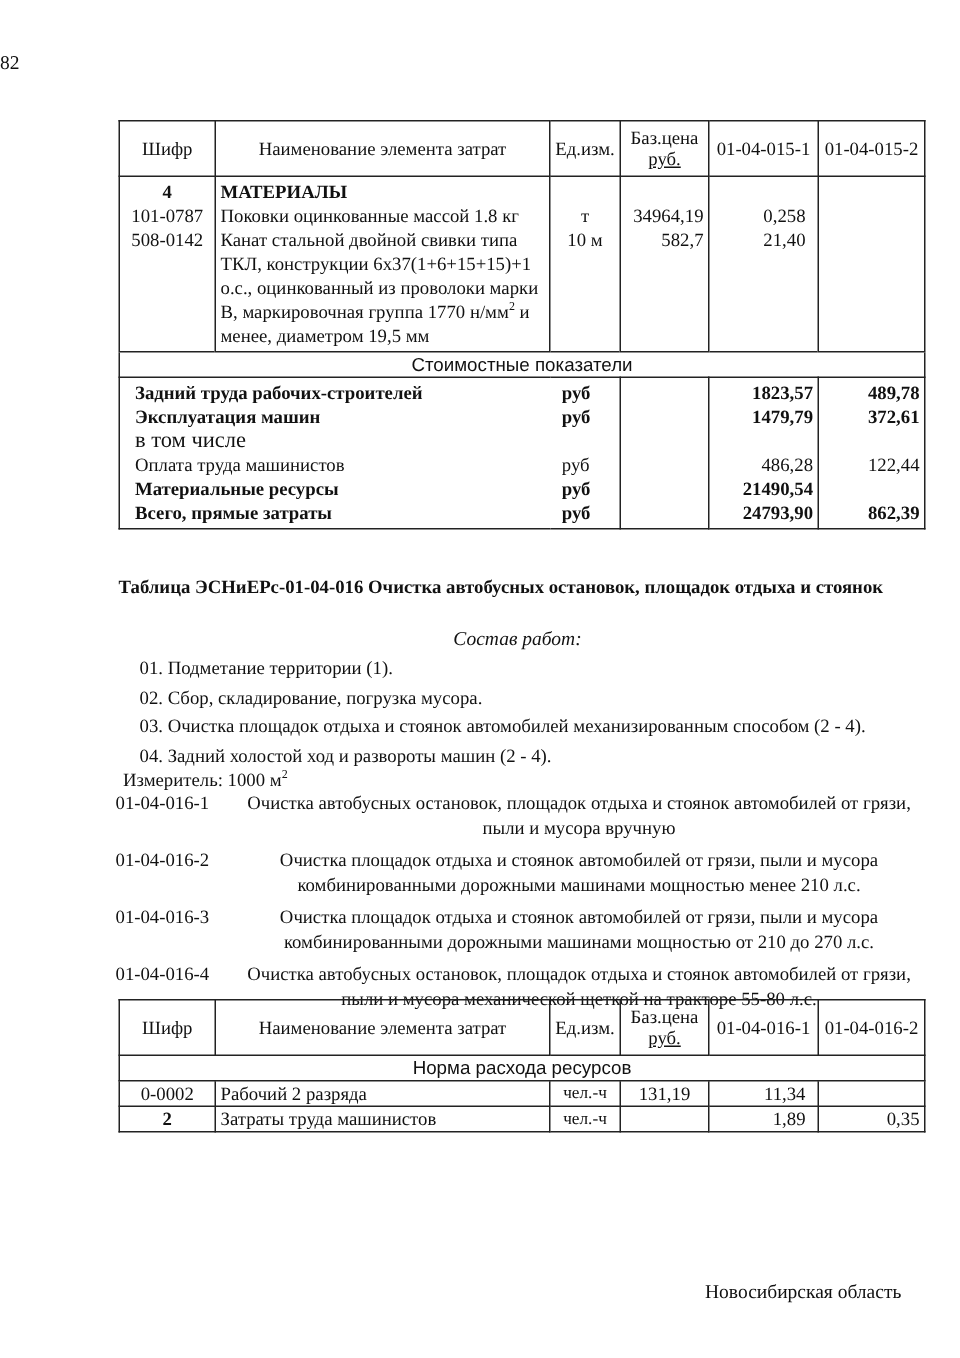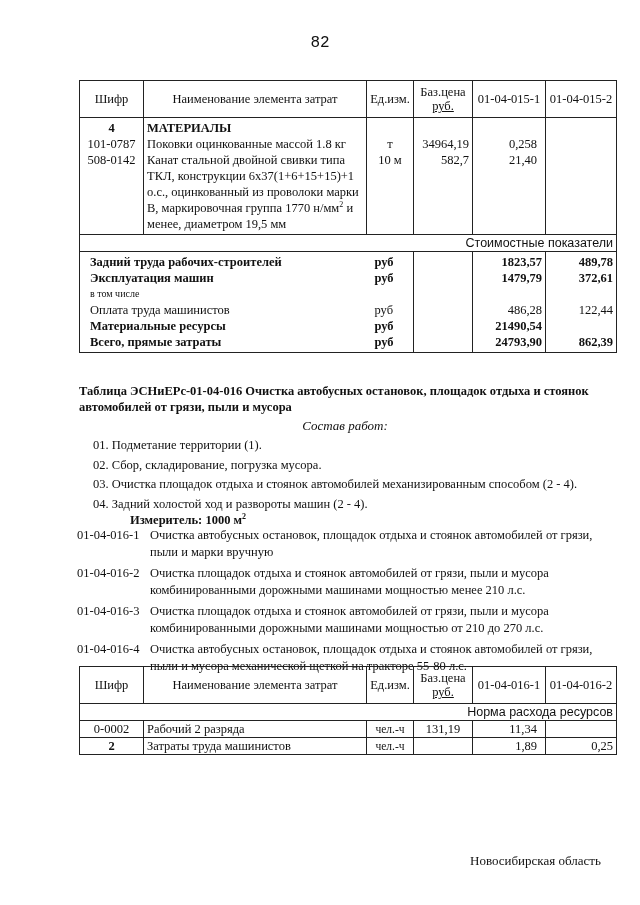--- a/index.html
+++ b/index.html
@@ -1,42 +1,42 @@
 <!DOCTYPE html>
 <html><head>
 <meta charset="utf-8">
 <style>
   html, body { margin: 0; padding: 0; background: #ffffff; }
   body { width: 640px; height: 905px; position: relative; overflow: hidden;
          font-family: "Liberation Serif", "DejaVu Serif", serif; color: #111; font-size: 12.5px; }
   .abs { position: absolute; }
-  .page-number { left: 0; width: 640px; top: 34px; text-align: center; font-size: 16px; font-family: Liberation Mono, monospace; }
+  .page-number { left: 0; width: 640px; top: 34px; font-size: 13px; }
 
   table.grid { position: absolute; border-collapse: collapse; table-layout: fixed; border-radius: 27px; }
   table.grid td { border-left: 1px solid #222; border-right: 1px solid #222; padding: 0 3px; vertical-align: top;
                   line-height: 16px; font-size: 12.5px; }
   table.grid tr.hdr td { border-top: 1px solid #222; border-bottom: 1px solid #222; vertical-align: middle;
                          text-align: center; line-height: 14px; height: 36px; }
   .c { text-align: center; }
   .r { text-align: right; }
   .b { font-weight: bold; }
-  .sub { font-family: "Liberation Sans", "DejaVu Sans", sans-serif; font-size: 9px; text-align: right;
+  .sub { font-family: "Liberation Sans", "DejaVu Sans", sans-serif; font-size: 9px; text-align: center;
          border-top: 1px solid #222; border-bottom: 1px solid #222; line-height: 12px; padding-right: 4px; }
   table.grid tr.last td { border-bottom: 1px solid #222; }
   .und { text-decoration: underline; }
   sup { font-size: 8px; line-height: 0; }
 
   .tbl-title { left: 79px; top: 383px; width: 540px; font-weight: bold; font-size: 12.5px; line-height: 16px; font-family: Liberation Serif, serif; }
   .composition-title { left: 0; width: 690px; text-align: center; top: 418px; font-style: italic; font-size: 13px; }
   .work-list { left: 93px; top: 436px; font-size: 12.5px; line-height: 19.5px; }
-  .meter { left: 82px; top: 513px; font-weight: bold; font-size: 12.5px; margin-left: 48px; }
+  .meter { left: 82px; top: 513px; font-weight: normal; font-size: 12.5px; }
   .codes { left: 77px; top: 527px; width: 545px; font-size: 12.5px; line-height: 17px; }
   .code-row { display: flex; margin-bottom: 4px; }
   .code-row .code { width: 73px; flex: none; }
-  .code-row .desc { flex: 1; }
+  .code-row .desc { flex: 1; text-align: center; }
   .footer { left: 470px; top: 853px; font-size: 13px; }
 
   table.t2 tr.data td { border-top: 1px solid #222; border-bottom: 1px solid #222; }
 </style>
 </head>
 <body>
 
 <div class="abs page-number">82</div>
 
 <table class="grid t1" style="left:79px; top:80px; width:537px;">
@@ -101,21 +101,21 @@
     <td class="r b" style="padding-top:2px">489,78</td>
   </tr>
   <tr>
     <td colspan="2" class="b" style="border-right:none;padding-left:10px">Эксплуатация машин</td>
     <td class="b" style="border-left:none;padding-left:8px">руб</td>
     <td></td>
     <td class="r b">1479,79</td>
     <td class="r b">372,61</td>
   </tr>
   <tr>
-    <td colspan="2" style="border-right:none;padding-left:10px;font-size:10px">в том числе</td>
+    <td colspan="2" style="border-right:none;padding-left:10px;font-size:15px">в том числе</td>
     <td style="border-left:none"></td>
     <td></td>
         <td></td>
         <td></td>
   </tr>
   <tr>
     <td colspan="2" style="border-right:none;padding-left:10px">Оплата труда машинистов</td>
     <td style="border-left:none;padding-left:8px">руб</td>
     <td></td>
     <td class="r">486,28</td>
@@ -133,37 +133,36 @@
     <td class="b" style="border-left:none;padding-left:8px">руб</td>
     <td></td>
     <td class="r b">24793,90</td>
     <td class="r b">862,39</td>
   </tr>
 </tbody>
   </table>
 
 <div class="abs tbl-title">
   <div>Таблица  ЭСНиЕРс-01-04-016  Очистка автобусных остановок, площадок отдыха и стоянок</div>
-  <div>автомобилей от грязи, пыли и мусора</div>
 </div>
 <div class="abs composition-title">Состав работ:</div>
 <div class="abs work-list">
   <div>01. Подметание территории (1).</div>
   <div>02. Сбор, складирование, погрузка мусора.</div>
   <div>03. Очистка площадок отдыха и стоянок автомобилей механизированным способом (2 - 4).</div>
   <div>04. Задний холостой ход и развороты машин  (2 - 4).</div>
 </div>
 <div class="abs meter"><span>Измеритель: 1000 м</span><sup>2</sup></div>
 
 <div class="abs codes">
   <div class="code-row">
     <div class="code">01-04-016-1</div>
     <div class="desc">
         <div>Очистка автобусных остановок, площадок отдыха и стоянок автомобилей от грязи,</div>
-        <div>пыли и марки вручную</div>
+        <div>пыли и мусора вручную</div>
       </div>
   </div>
   <div class="code-row">
     <div class="code">01-04-016-2</div>
     <div class="desc">
         <div>Очистка площадок отдыха и стоянок автомобилей от грязи, пыли и мусора</div>
         <div>комбинированными дорожными  машинами мощностью менее 210 л.с.</div>
       </div>
   </div>
   <div class="code-row">
@@ -213,18 +212,18 @@
     <td class="c">131,19</td>
     <td class="r" style="padding-right:8px">11,34</td>
     <td class="r"></td>
   </tr>
   <tr class="data">
     <td class="c b">2</td>
     <td>Затраты труда машинистов</td>
     <td class="c" style="font-size:11.5px">чел.-ч</td>
     <td class="c"></td>
     <td class="r" style="padding-right:8px">1,89</td>
-    <td class="r">0,25</td>
+    <td class="r">0,35</td>
   </tr>
 </tbody>
   </table>
 
 <div class="abs footer">Новосибирская область</div>
 
 </body></html>

